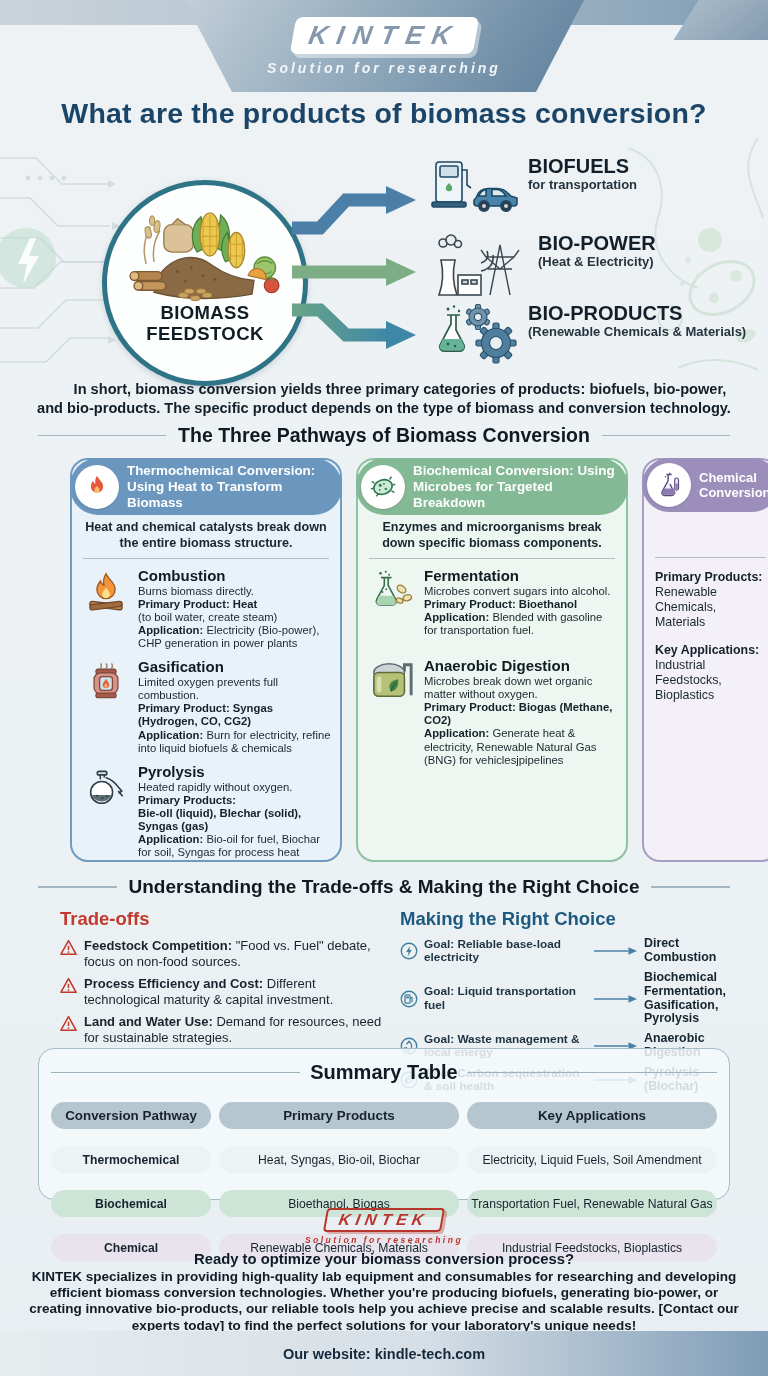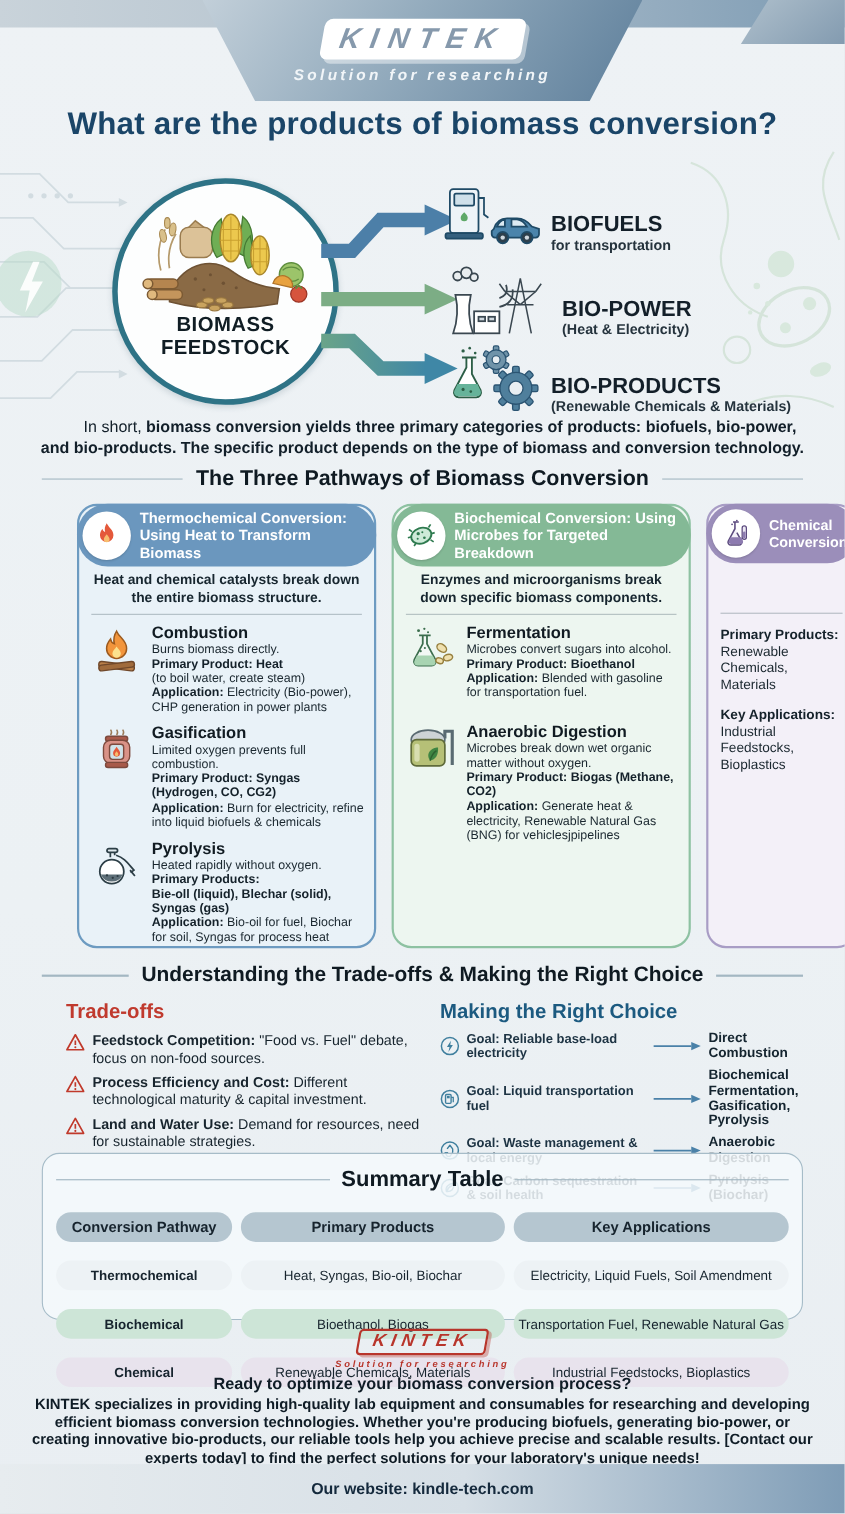--- a/index.html
+++ b/index.html
@@ -17,34 +17,34 @@
         display:flex;flex-direction:column;align-items:center;justify-content:center;}
   .logo-box{background:#fff;transform:skewX(-10deg);border-radius:7px;padding:3px 16px;
         box-shadow:4px 4px 0 rgba(255,255,255,.45);}
   .logo-text{font-size:26px;font-weight:800;font-style:italic;color:#8699ac;letter-spacing:9px;}
   .logo-tagline{color:#f1f5f8;font-style:italic;font-weight:700;font-size:14px;letter-spacing:3px;margin-top:6px;}
   .main-title{position:absolute;top:97px;left:0;width:100%;text-align:center;
         font-size:28.5px;font-weight:800;color:#1a4568;letter-spacing:.2px;}
   
   .flow{position:absolute;top:140px;left:0;width:768px;height:238px;}
   .deco{position:absolute;pointer-events:none;}
-  .biomass-circle{position:absolute;left:102px;top:22px;width:196px;height:196px;border-radius:50%;
+  .biomass-circle{position:absolute;left:102px;top:40px;width:196px;height:196px;border-radius:50%;
         background:#fdfefe;border:5px solid #2e7386;box-shadow:0 2px 6px rgba(40,70,90,.18);
         display:flex;flex-direction:column;align-items:center;}
   .biomass-art{margin-top:22px;}
   .biomass-label{font-size:18.5px;font-weight:800;color:#101d24;line-height:1.12;text-align:center;letter-spacing:.4px;}
   .flow-arrows{position:absolute;left:290px;top:18px;}
-  .output{position:absolute;left:397px;width:340px;height:74px;display:flex;align-items:flex-end;}
+  .output{position:absolute;left:424px;width:340px;height:74px;display:flex;align-items:flex-start;}
   .o-icon{width:104px;flex:none;display:flex;justify-content:center;align-items:center;}
   .o-name{font-size:20px;font-weight:800;color:#131f29;line-height:1.05;}
   .o-sub{font-size:13px;font-weight:700;color:#25333d;line-height:1.05;margin-top:1px;}
   
   .intro{position:absolute;top:380px;left:34px;right:34px;text-align:center;
         font-size:14.6px;line-height:1.3;font-weight:600;color:#121f29;}
-  .intro b{font-weight:400;margin-left:32px;}
+  .intro b{font-weight:700;margin-left:32px;}
   
   .sec-title{position:absolute;left:38px;right:38px;display:flex;align-items:center;gap:12px;}
   .sec-title .line{flex:1;height:1.5px;background:#a3b7c2;}
   .sec-title .txt{font-weight:800;color:#0f1a22;white-space:nowrap;}
   #pathways-title{top:424px;} #pathways-title .txt{font-size:19.5px;}
   #trade-title{top:876px;} #trade-title .txt{font-size:19px;}
   
   .cards{position:absolute;top:458px;left:38px;right:38px;height:404px;display:flex;gap:14px;padding-left:32px;}
   .path-card{border:2px solid var(--bc);border-radius:18px;background:var(--bg);position:relative;box-sizing:border-box;}
   .thermo{--bc:#6d9bc1;--hd:#6b97be;--bg:#e9f2f8;width:272px;flex:none;}

